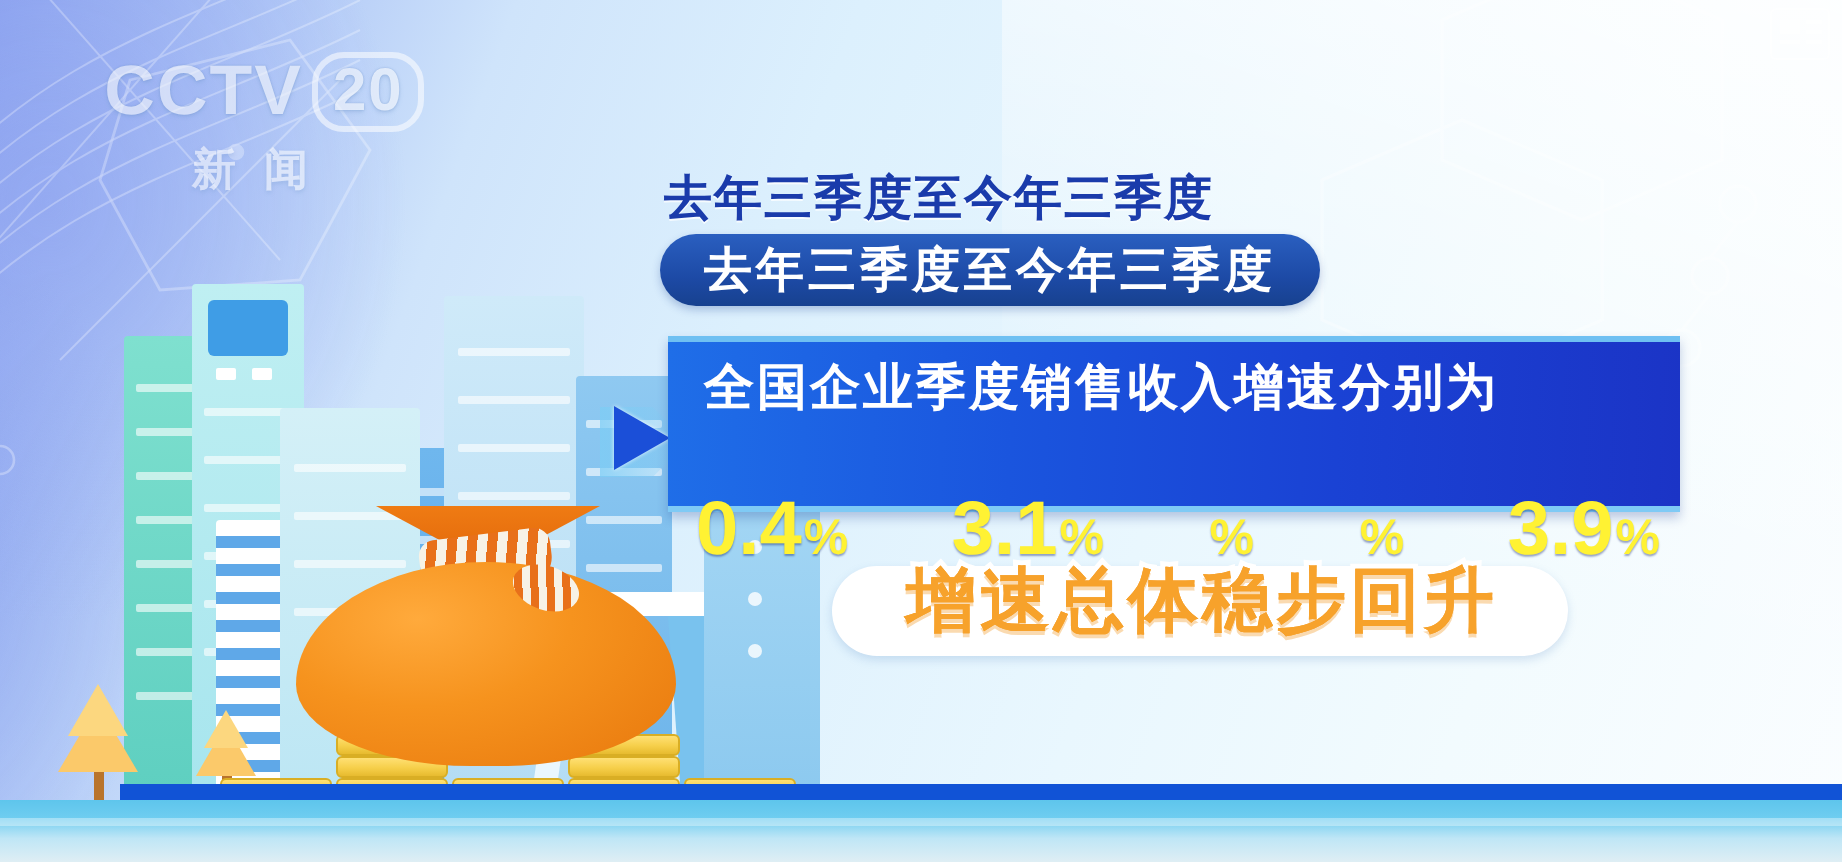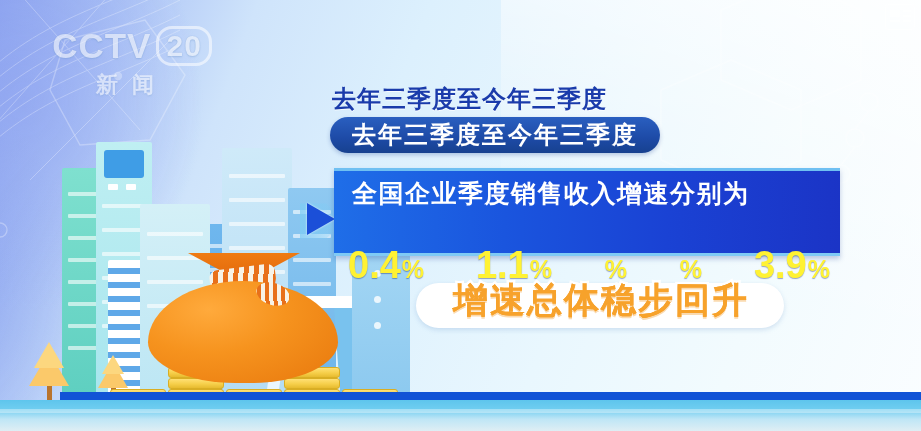--- a/index.html
+++ b/index.html
@@ -392,21 +392,21 @@
   </div>
 
   <div class="banner">
     <div class="line1">全国企业季度销售收入增速分别为</div>
     <div class="pcts">
       <div class="pct">
         <span>0.4</span>
         <em>%</em>
       </div>
       <div class="pct">
-        <span>1.1</span>
+        <span>3.1</span>
         <em>%</em>
       </div>
       <div class="pct">
         <em>%</em>
       </div>
       <div class="pct">
         <em>%</em>
       </div>
       <div class="pct">
         <span>3.9</span>

